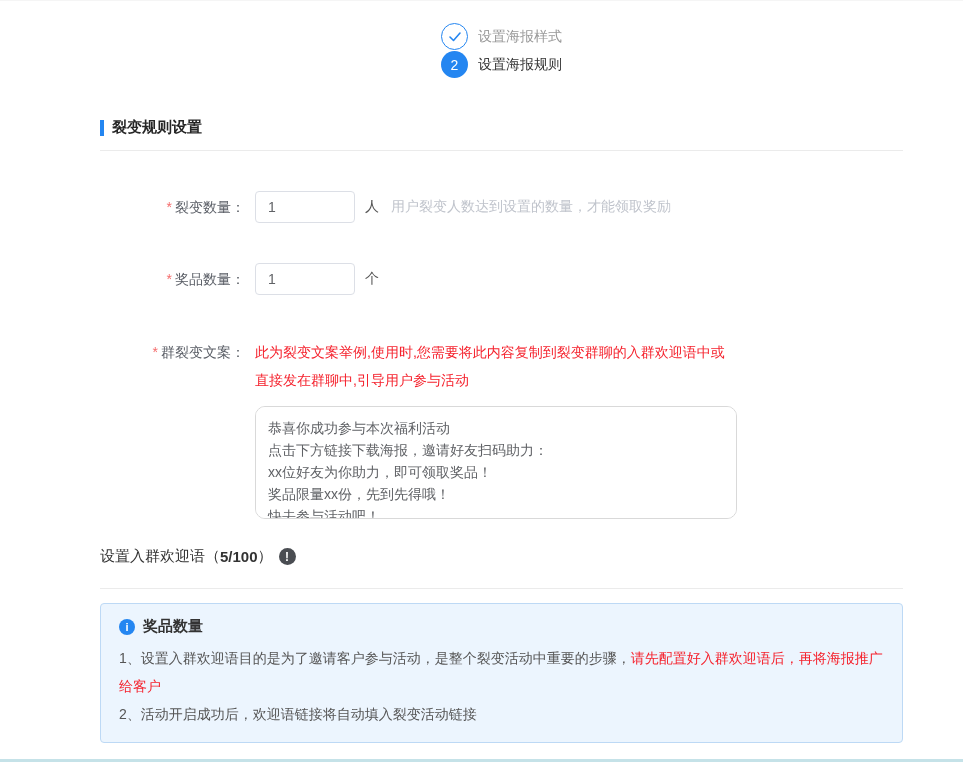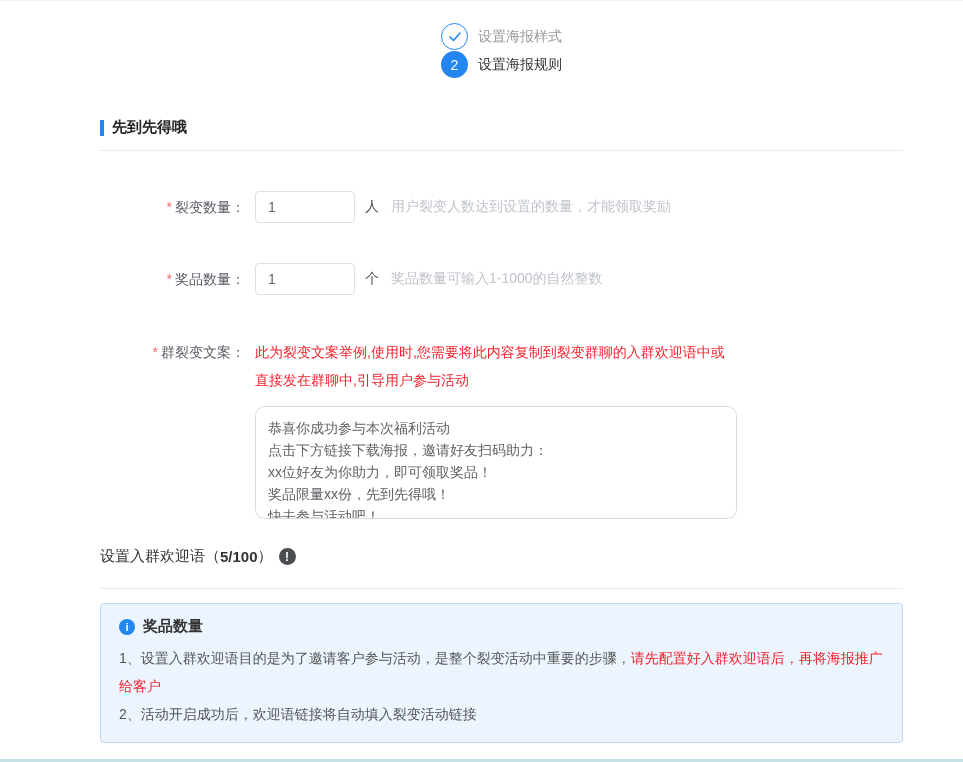--- a/index.html
+++ b/index.html
@@ -110,21 +110,21 @@
       </div>
       <div class="step-line"></div>
       <div class="step">
         <span class="step-circle active">2</span>
         <span class="step-label active">设置海报规则</span>
       </div>
     </div>
 
     <div class="section-header">
       <span class="section-bar"></span>
-      <span class="section-title">先到先得哦</span>
+      <span class="section-title">裂变规则设置</span>
     </div>
     <div class="divider"></div>
 
     <div class="form">
 
       <div class="form-row">
         <div class="form-label">
           <span class="req">*</span><span>裂变数量：</span>
         </div>
         <div class="form-content">
@@ -134,21 +134,20 @@
         </div>
       </div>
 
       <div class="form-row">
         <div class="form-label">
           <span class="req">*</span><span>奖品数量：</span>
         </div>
         <div class="form-content">
           <input class="num-input" type="text" value="1" style="">
           <span class="unit">个</span>
-          <span class="hint">奖品数量可输入1-1000的自然整数</span>
         </div>
       </div>
 
       <div class="form-row" style="margin-bottom:0;">
         <div class="form-label" style="line-height:28px; padding-top:3px;">
           <span class="req">*</span><span>群裂变文案：</span>
         </div>
         <div class="form-content" style="display:block;">
           <div class="warning-text">此为裂变文案举例,使用时,您需要将此内容复制到裂变群聊的入群欢迎语中或直接发在群聊中,引导用户参与活动</div>
           <textarea class="copy-textarea" style="">恭喜你成功参与本次福利活动

